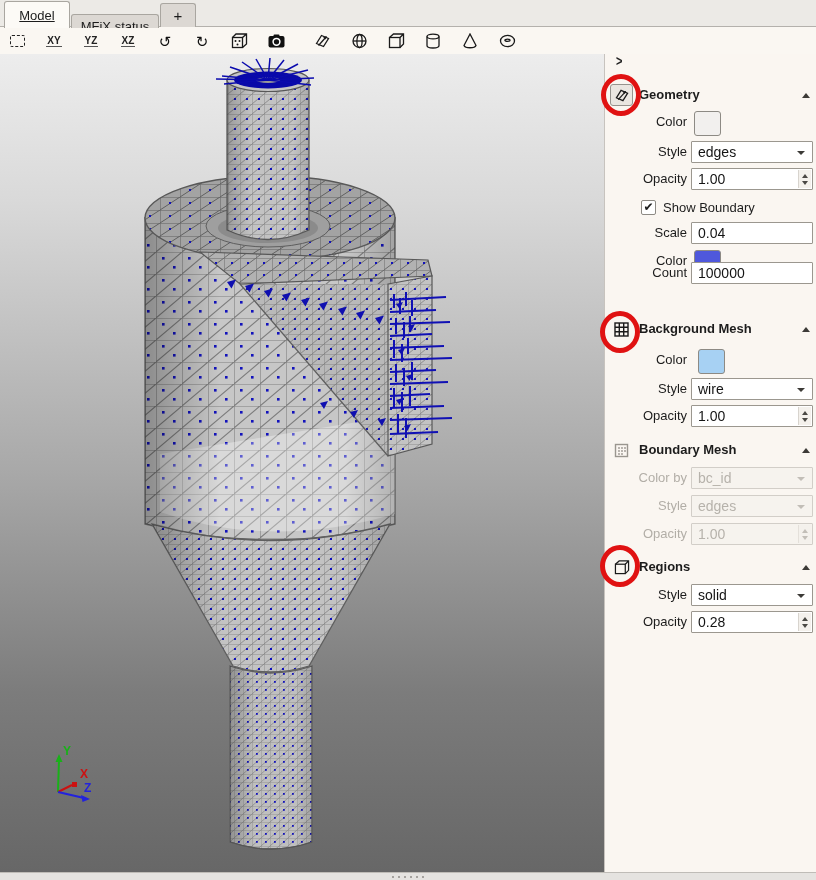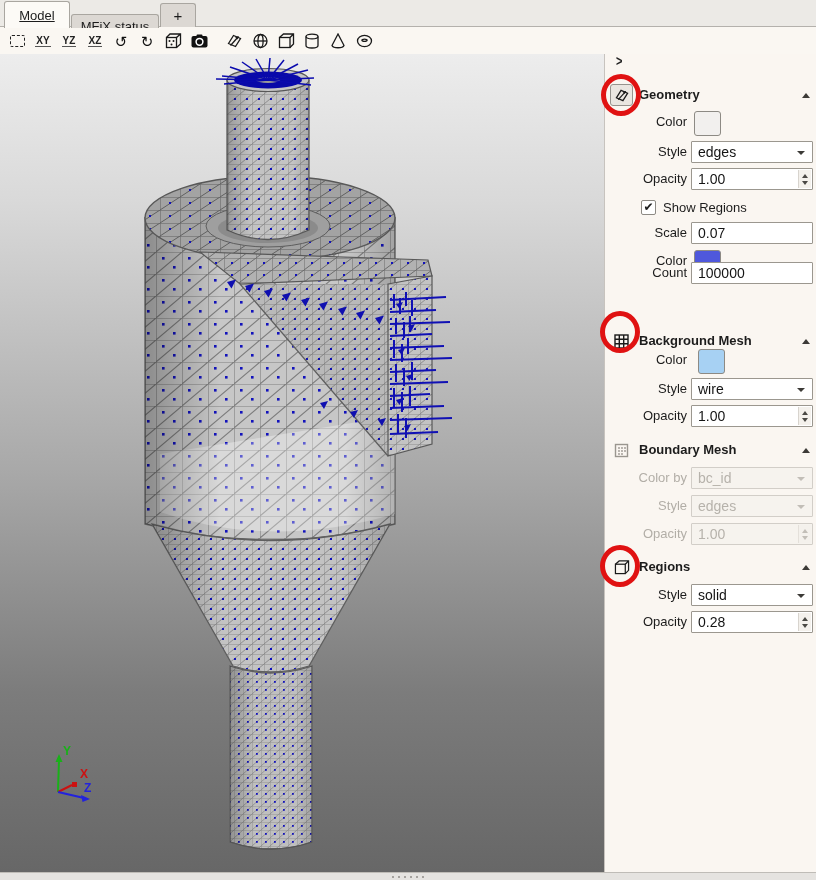--- a/index.html
+++ b/index.html
@@ -13,21 +13,21 @@
   .tab { position:absolute; top:3px; height:24px; border:1px solid #a9a6a0;
     border-bottom:none; border-radius:3px 3px 0 0; background:#dcd8d3;
     font-size:13px; color:#1c1c1c; display:flex; align-items:center; justify-content:center; }
   .tab.active { top:1px; height:27px; background:#fcfaf6; z-index:2; }
   .tab-model { left:4px;  width:66px;text-decoration:underline; }
   .tab-status{ left:71px; width:88px;margin-top:11px; }
   .tab-plus  { left:160px; width:36px; font-size:15px; }
 
   
   .toolbar { position:absolute; left:0; top:28px; width:816px; height:26px;
-    background:#faf7f2; display:flex; align-items:center; padding-left:6px; gap:4px; }
+    background:#faf7f2; display:flex; align-items:center; padding-left:6px; gap:15px; }
   .tbtn { width:22px; height:21px; display:flex; align-items:center; justify-content:center;
     color:#1a1a1a; }
   .tbtn.sep { margin-left:9px; }
   .axlbl { font-size:10px; font-weight:700; color:#222; border-bottom:1.5px solid #555;
     line-height:11px; padding:0 1px; }
   .rot { font-size:15px; line-height:15px; color:#111; }
   .dashedbox { width:15px; height:12px; border:1.4px dashed #222; border-radius:2px; }
 
   
   .main { position:absolute; left:0; top:54px; width:816px; height:818px; }
@@ -376,40 +376,40 @@
               <span class="spinbtns" style="all:unset"></span>
             </span>
           <span class="spinbtns">
               <i class="sb-up"></i>
               <i class="sb-dn"></i>
             </span>
         </div>
       </div>
       <div class="row chkrow" style="top:144px">
         <span class="box">✔</span>
-        <span class="clbl">Show Regions</span>
+        <span class="clbl">Show Boundary</span>
       </div>
       <div class="row" style="top:168px">
         <span class="lbl">Scale</span>
         <div class="field">
-          <span>0.07</span>
+          <span>0.04</span>
         </div>
       </div>
       <div class="row" style="top:196px">
         <span class="lbl">Color</span>
         <span class="swatch" style="height: 24px; background-color: rgb(79, 88, 220);"></span>
       </div>
       <div class="row" style="top:208px">
         <span class="lbl">Count</span>
         <div class="field">
           <span>100000</span>
         </div>
       </div>
 
-      <div class="sect" style="top:276px">
+      <div class="sect" style="top:264px">
         <div class="icon-btn">
           <svg width="15" height="15" viewBox="0 0 15 15">
               <g stroke="#1a1a1a" stroke-width="1.4" fill="none">
             <rect x="1" y="1" width="13" height="13"></rect>
                 <path d="M1,5.3 H14 M1,9.7 H14 M5.3,1 V14 M9.7,1 V14"></path>
               </g>
             </svg>
         </div>
         <span class="title">Background Mesh</span>
         <span class="collapse"></span>

